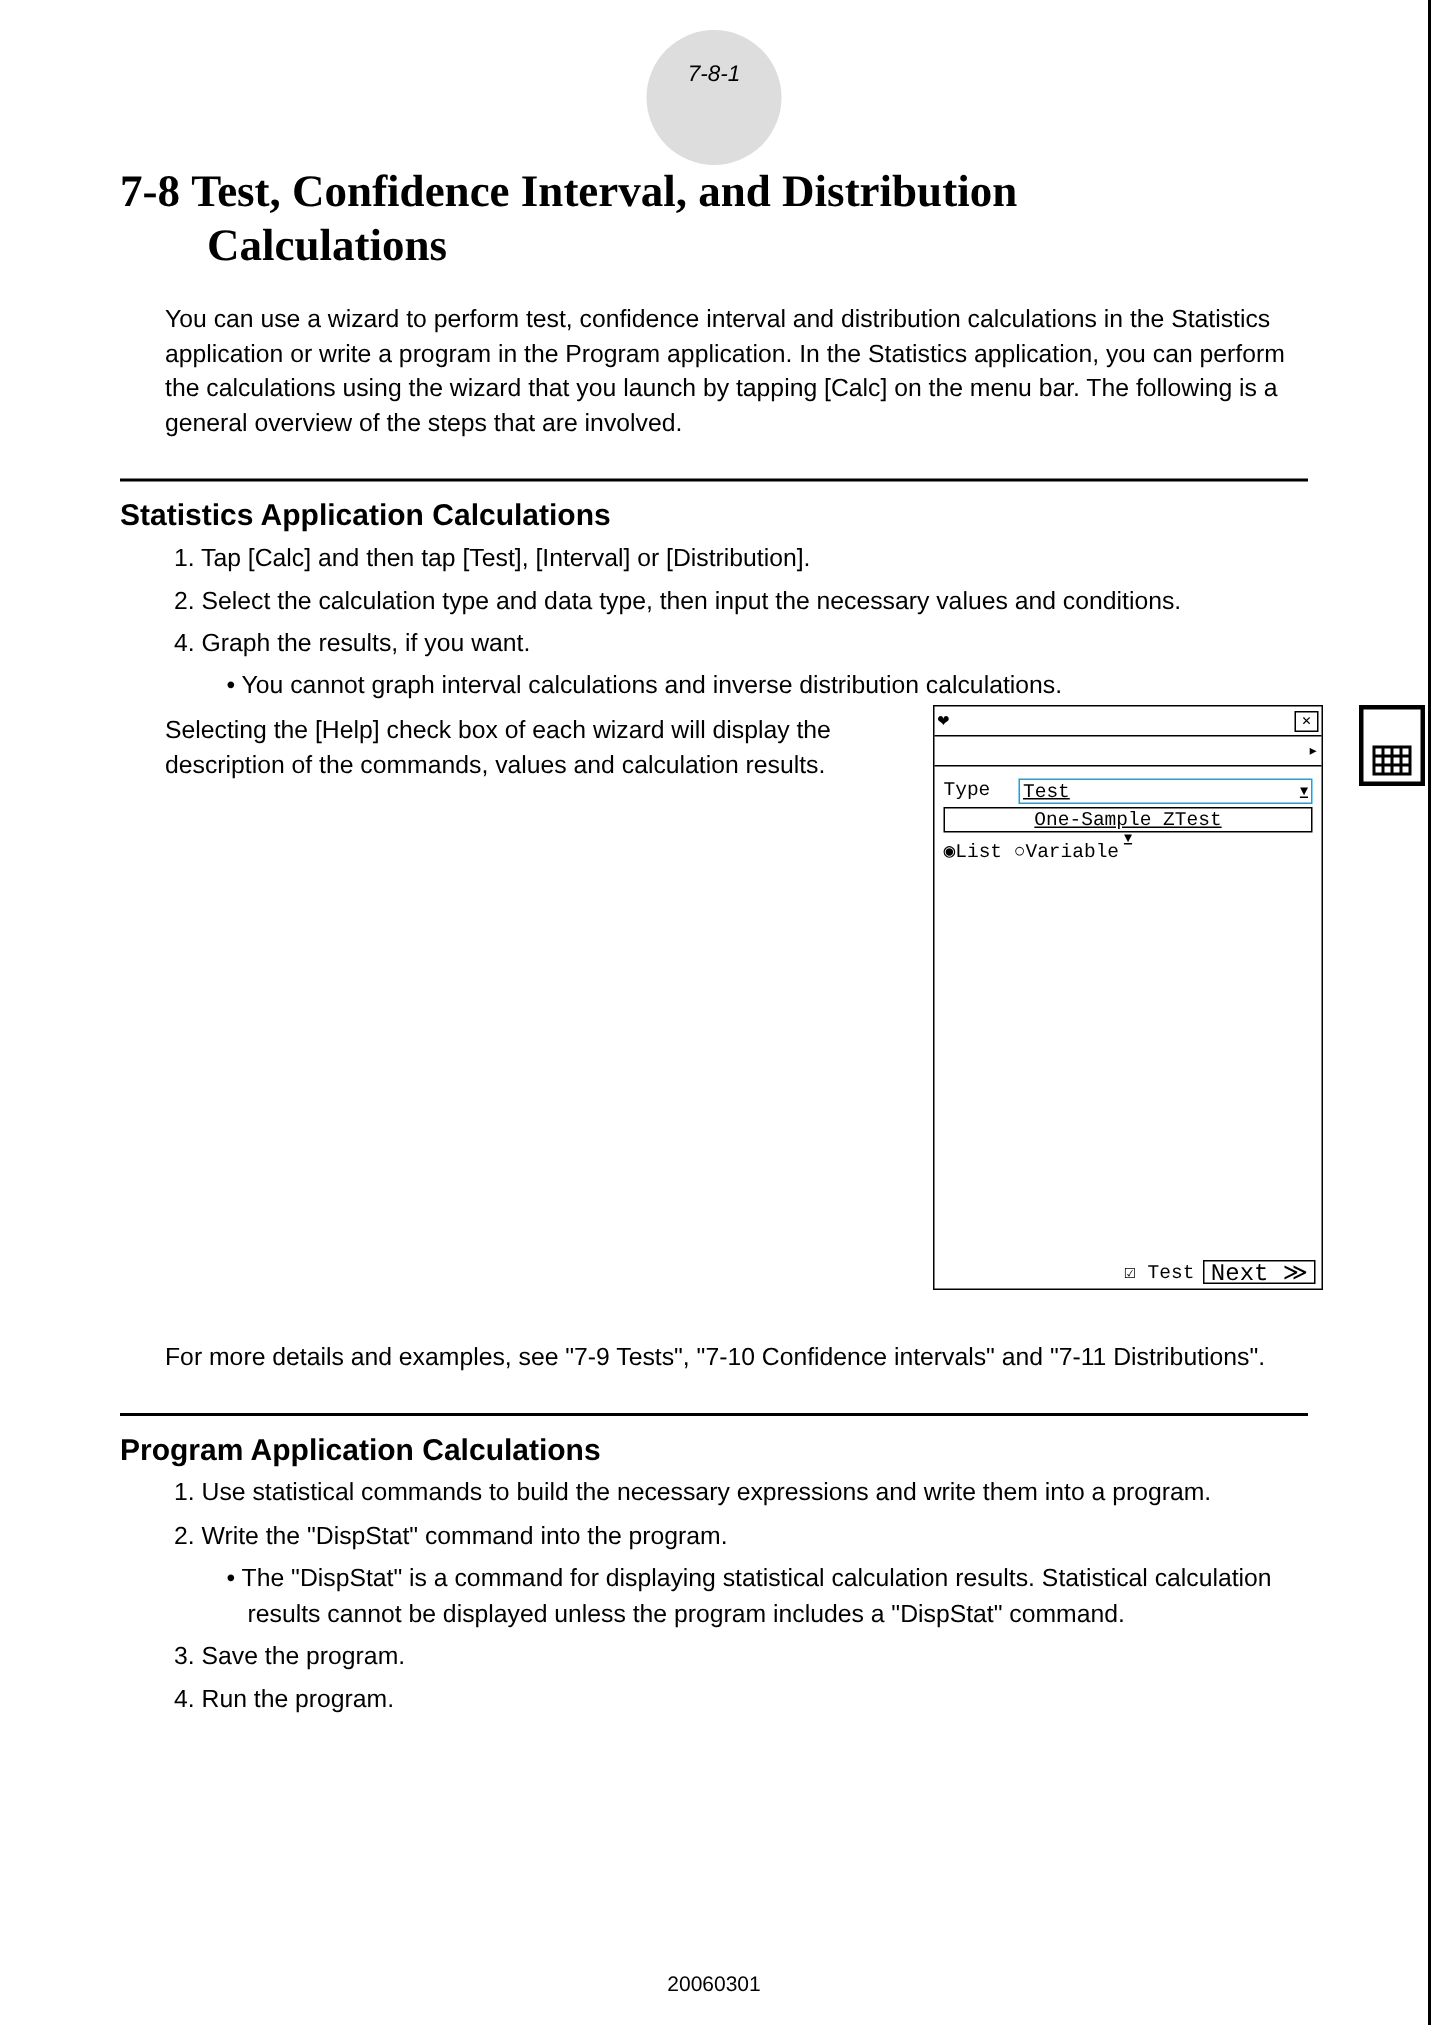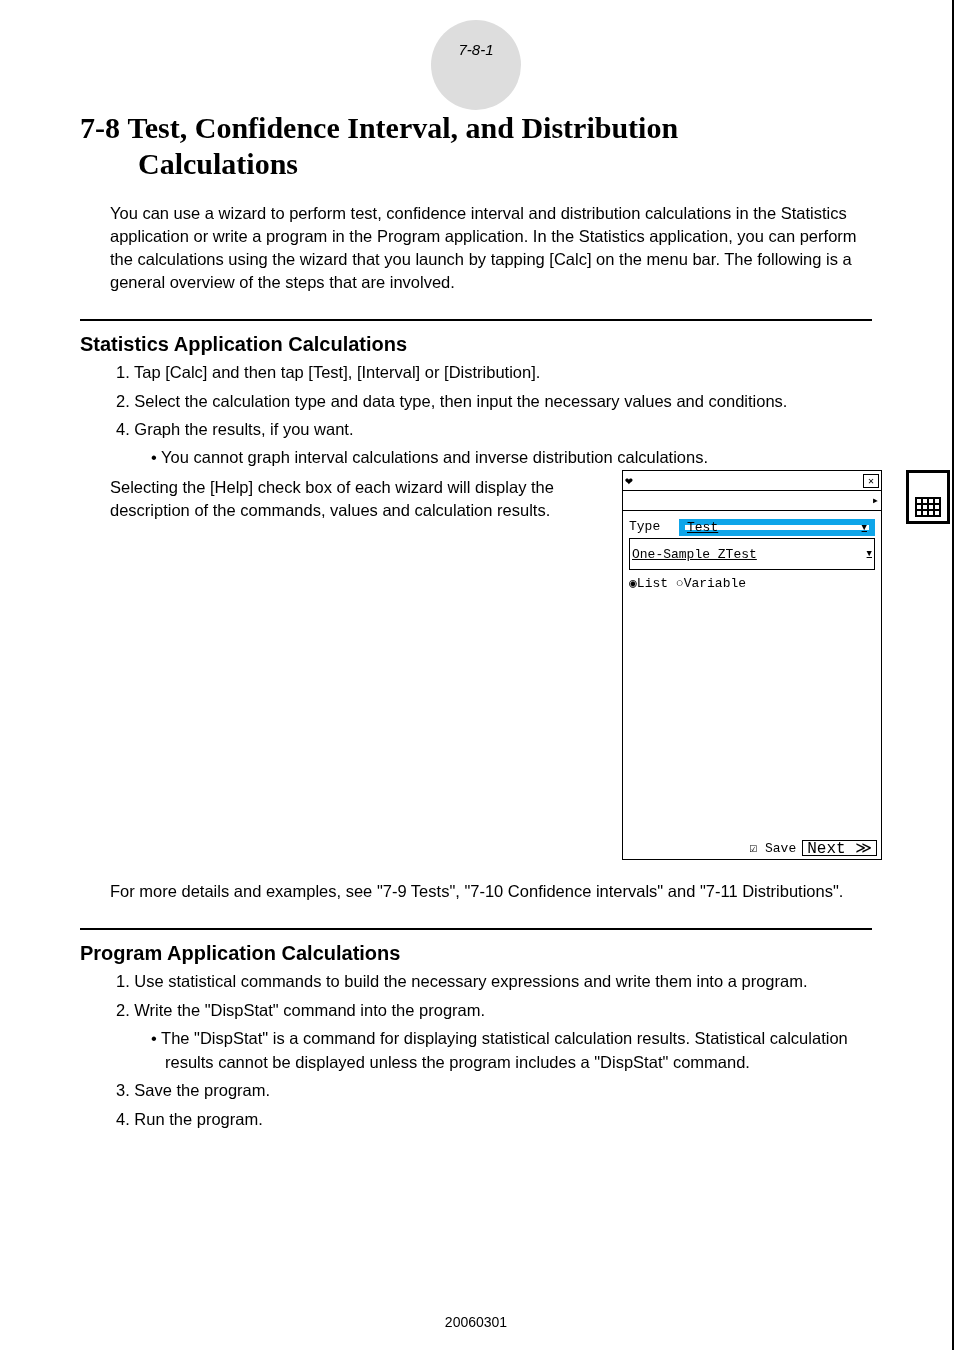--- a/index.html
+++ b/index.html
@@ -104,39 +104,40 @@
     align-items: center;
     padding: 0 2px;
   }
   .wiz-close { border: 1px solid #000; width: 16px; height: 14px; display: flex; align-items: center; justify-content: center; font-size: 10px; font-weight: bold; }
   .wiz-toolbar { height: 20px; border-bottom: 1px solid #000; display: flex; justify-content: flex-end; align-items: center; padding: 0 2px; }
   .wiz-arrow { font-size: 12px; }
   .wiz-body { flex: 1; padding: 8px 6px; display: flex; flex-direction: column; }
   .wiz-field-row { display: flex; align-items: flex-start; gap: 8px; margin-bottom: 2px; }
   .wiz-label { width: 42px; }
   .wiz-select {
-    border: 6px solid #0ea5e9;
+    border: 1px solid #0ea5e9;
     flex: 1;
     height: 17px;
     display: flex;
     align-items: center;
     justify-content: space-between;
     padding: 0 2px;
     text-decoration: underline;
     gap: 48px;
   }
   .wiz-select-full {
     border: 1px solid #000;
-    height: 32px;
+    height: 17px;
     display: flex;
     align-items: center;
     justify-content: space-between;
     padding: 0 2px;
     margin-bottom: 3px;
     text-decoration: underline;
+    flex-direction: column;
   }
   .wiz-caret { font-size: 9px; }
   .wiz-radio-row { font-size: 13px; margin-top: 2px; }
   .wiz-help-area {
     border-top: 1px solid #000;
     border-bottom: 1px solid #000;
     padding: 4px;
     font-size: 13.5px;
     line-height: 1.15;
     font-family: "Courier New", monospace;
@@ -224,27 +225,27 @@
           </div>
         </div>
         <div class="wiz-select-full">
           <span>One-Sample ZTest</span>
           <span class="wiz-caret">▼</span>
         </div>
         <div class="wiz-radio-row">◉List ○Variable</div>
         <div style="flex:1"></div>
       </div>
       <div class="wiz-footer">
-        <span class="wiz-check">☑ Save</span>
+        <span class="wiz-check">☑ Test</span>
         <span class="wiz-next-btn">Next ≫</span>
       </div>
     </div>
   </div>
 
-  <p class="para" style="margin-top:20px;">For more details and examples, see "7-9 Tests", "7-10 Confidence intervals" and "7-11 Distributions".</p>
+  <p class="para" style="margin-top:34px;">For more details and examples, see "7-9 Tests", "7-10 Confidence intervals" and "7-11 Distributions".</p>
 
   <h2 class="section-heading">Program Application Calculations</h2>
   <p class="step step-first">1. Use statistical commands to build the necessary expressions and write them into a program.</p>
   <p class="step">2. Write the "DispStat" command into the program.</p>
   <p class="bullet">• The "DispStat" is a command for displaying statistical calculation results. Statistical calculation results cannot be displayed unless the program includes a "DispStat" command.</p>
   <p class="step">3. Save the program.</p>
   <p class="step">4. Run the program.</p>
 
   <div class="footer-num">20060301</div>
 </div>

